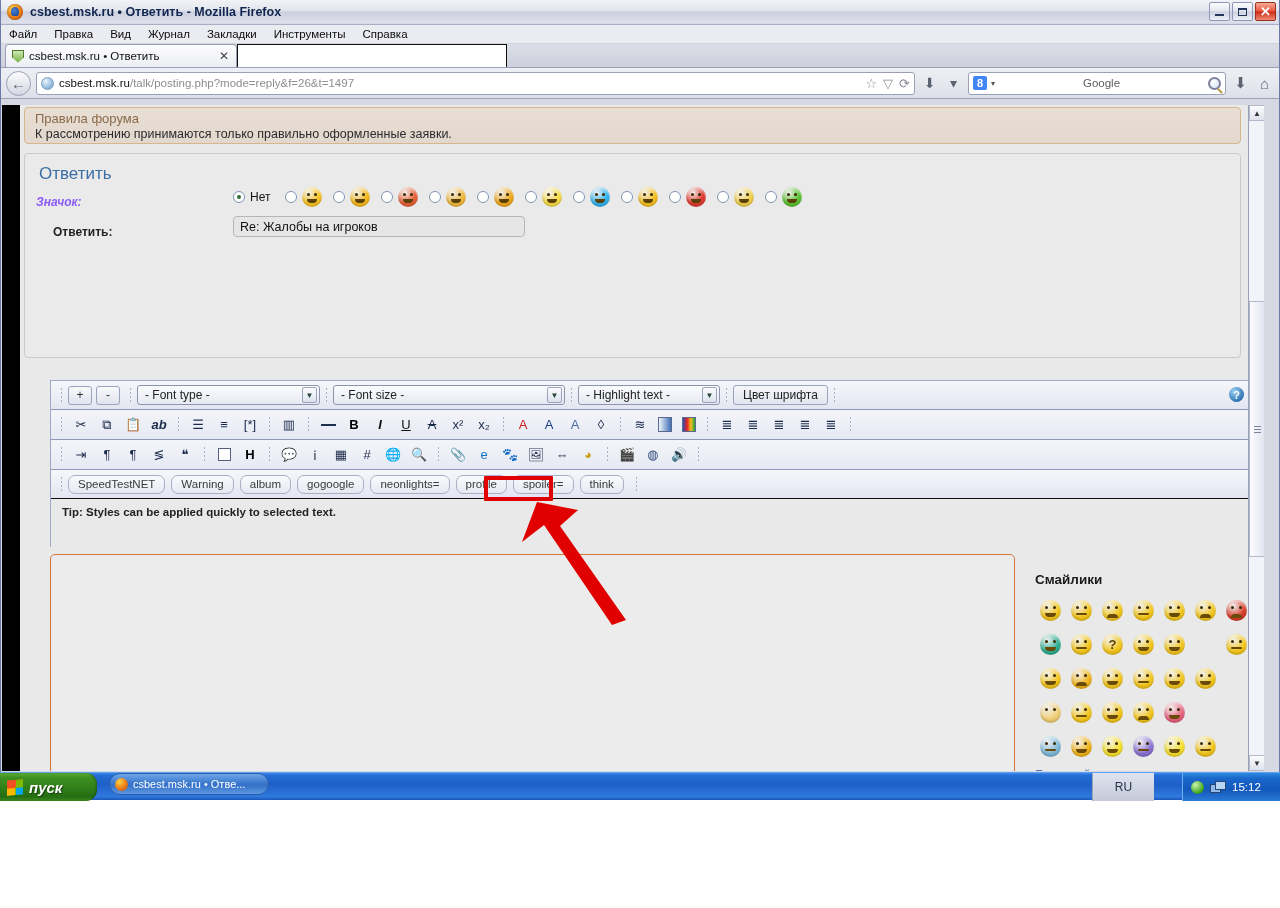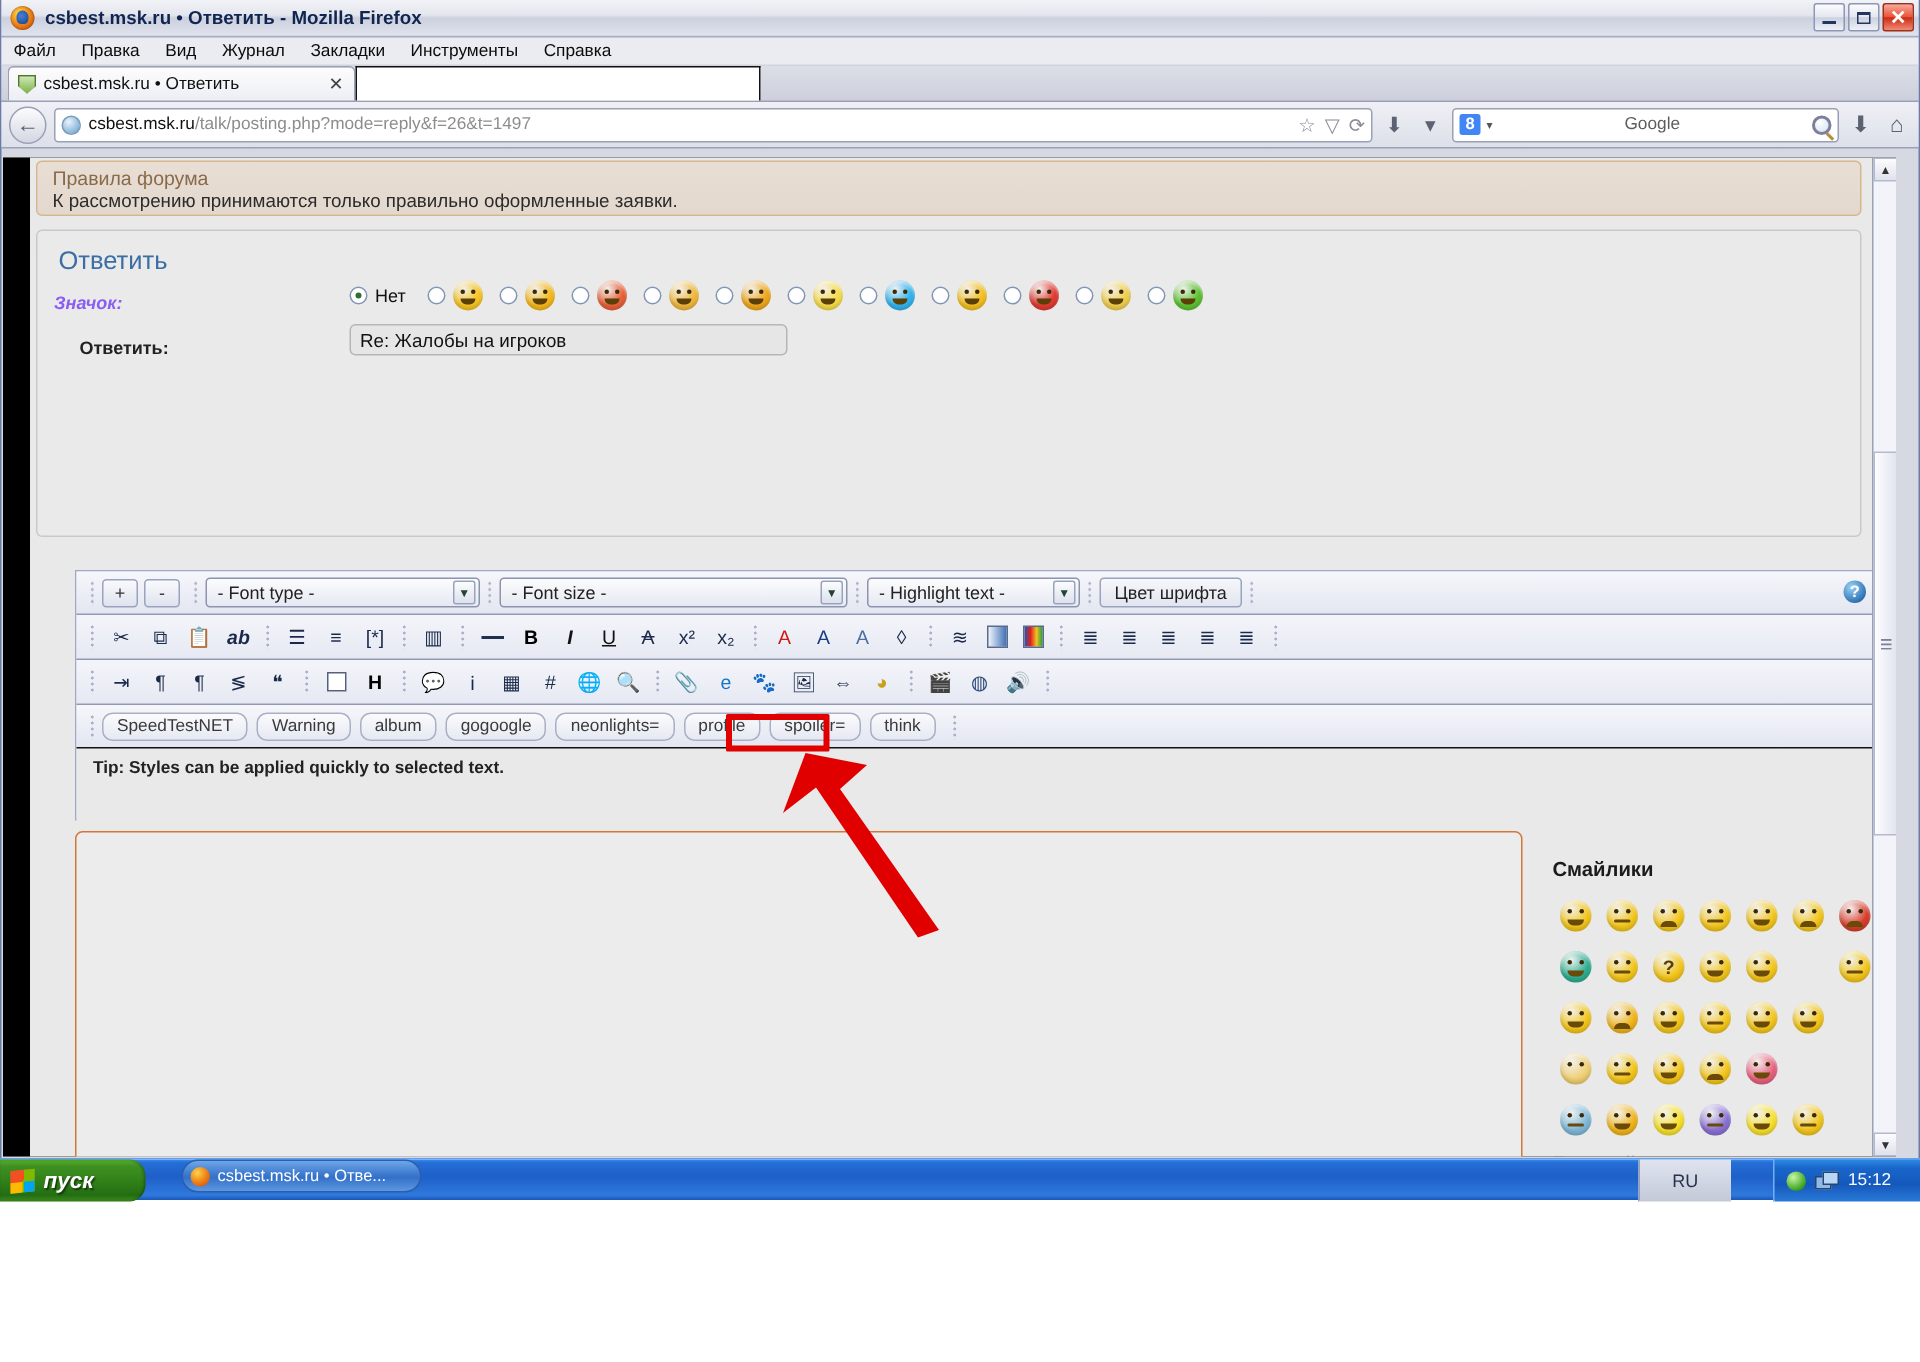--- a/index.html
+++ b/index.html
@@ -343,21 +343,21 @@
     display:grid;grid-template-columns:1fr 1fr;grid-template-rows:1fr 1fr;gap:1px;
     transform:skewY(-6deg);
   }
   .winflag i{display:block;}
   .winflag i:nth-child(1){background:#f25022;}
   .winflag i:nth-child(2){background:#7fba00;}
   .winflag i:nth-child(3){background:#ffb900;}
   .winflag i:nth-child(4){background:#00a4ef;}
   .starttext{color:#fff;font-style:italic;font-weight:bold;font-size:15px;text-shadow:1px 1px 1px rgba(0,0,0,.5);}
   .tbtask{
-    margin-left:24px;height:22px;width:160px;
+    margin-left:12px;height:22px;width:160px;
     background:linear-gradient(to bottom,#6ea6e8,#3c79ce 45%,#3471c8 55%,#5d97e0);
     border:1px solid #2a5fae;border-radius:11px;
     display:flex;align-items:center;padding-left:5px;gap:5px;
     color:#fff;font-size:11px;
   }
   .tbtask .ff{
     width:13px;height:13px;border-radius:50%;flex:0 0 auto;
     background:radial-gradient(circle at 35% 30%,#ffd34d 0%,#f08a1b 45%,#c5440c 100%);
   }
   .tray{

